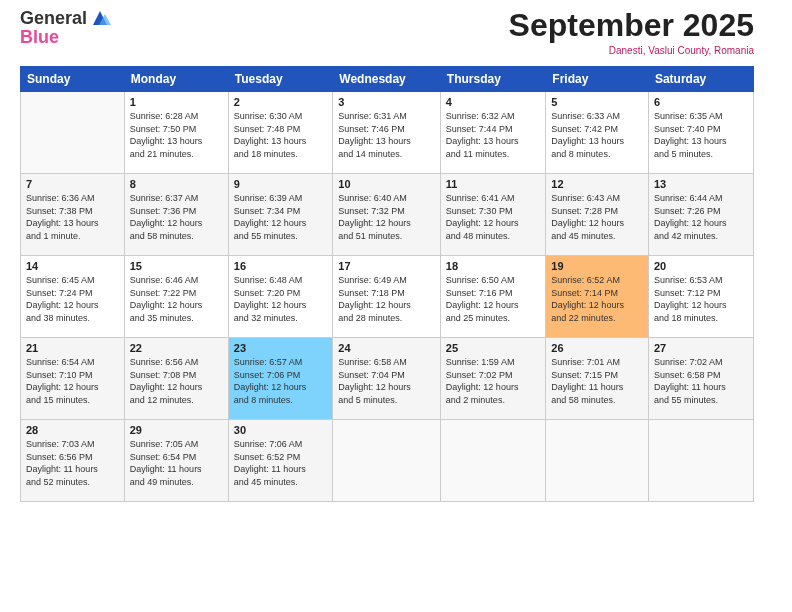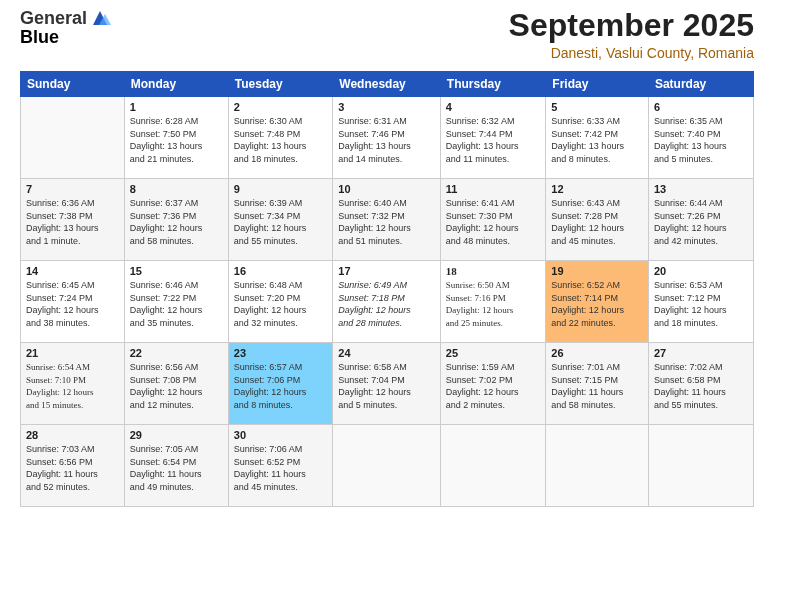--- a/index.html
+++ b/index.html
@@ -31,22 +31,22 @@
     .title-block {
       text-align: right;
     }
     .month-title {
       font-size: 32px;
       font-weight: bold;
       color: #222;
       line-height: 1.1;
     }
     .location {
-      font-size: 14px;
-      color: #a16207;
+      font-size: 10px;
+      color: #be185d;
       margin-top: 2px;
     }
     .calendar {
       width: 100%;
       border-collapse: collapse;
       border: 1px solid #ccc;
       font-size: 10px;
     }
     .calendar th {
       background: #2255bb;
@@ -86,21 +86,21 @@
   <div class="header">
     <div class="logo">
       <div>
         <div style="display:flex;align-items:center;">
           <span class="logo-general" style="font-size:18px;font-weight:bold;color:#333;">General</span>
           <svg width="22" height="22" viewBox="0 0 22 22" style="margin-left:2px;margin-top:-2px;">
             <polygon points="4,18 11,4 18,18" fill="#2255bb"></polygon>
             <polygon points="10,18 16,7 22,18" fill="#55aaff" opacity="0.7"></polygon>
           </svg>
         </div>
-        <div class="logo-blue" style="font-size:18px;font-weight:bold;color:#000000;margin-top:-2px;">Blue</div>
+        <div class="logo-blue" style="font-size:18px;font-weight:bold;color:#ec4899;margin-top:-2px;">Blue</div>
       </div>
     </div>
     <div class="title-block">
       <div class="month-title">September 2025</div>
       <div class="location">Danesti, Vaslui County, Romania</div>
     </div>
   </div>
 
   <table class="calendar">
     <thead>
@@ -228,26 +228,26 @@
           </td>
           <td style="background: rgb(255, 255, 255);">
             <div class="day-number">16</div>
             <div class="day-info" style="white-space: pre-line;">Sunrise: 6:48 AM
 Sunset: 7:20 PM
 Daylight: 12 hours
 and 32 minutes.</div>
           </td>
           <td style="background: rgb(255, 255, 255);">
             <div class="day-number">17</div>
-            <div class="day-info" style="white-space: pre-line; font-style: italic;">Sunrise: 6:49 AM
+            <div class="day-info" style="white-space: pre-line;">Sunrise: 6:49 AM
 Sunset: 7:18 PM
 Daylight: 12 hours
 and 28 minutes.</div>
           </td>
-          <td style="background: rgb(255, 255, 255); font-family: Liberation Serif, serif;">
+          <td style="background: rgb(255, 255, 255);">
             <div class="day-number">18</div>
             <div class="day-info" style="white-space: pre-line;">Sunrise: 6:50 AM
 Sunset: 7:16 PM
 Daylight: 12 hours
 and 25 minutes.</div>
           </td>
           <td style="background: #fdba74;">
             <div class="day-number">19</div>
             <div class="day-info" style="white-space: pre-line;">Sunrise: 6:52 AM
 Sunset: 7:14 PM
@@ -258,21 +258,21 @@
             <div class="day-number">20</div>
             <div class="day-info" style="white-space: pre-line;">Sunrise: 6:53 AM
 Sunset: 7:12 PM
 Daylight: 12 hours
 and 18 minutes.</div>
           </td>
         </tr>
         <tr>
           <td style="background: rgb(245, 245, 245);">
             <div class="day-number">21</div>
-            <div class="day-info" style="white-space: pre-line; font-family: Liberation Serif, serif;">Sunrise: 6:54 AM
+            <div class="day-info" style="white-space: pre-line;">Sunrise: 6:54 AM
 Sunset: 7:10 PM
 Daylight: 12 hours
 and 15 minutes.</div>
           </td>
           <td style="background: rgb(245, 245, 245);">
             <div class="day-number">22</div>
             <div class="day-info" style="white-space: pre-line;">Sunrise: 6:56 AM
 Sunset: 7:08 PM
 Daylight: 12 hours
 and 12 minutes.</div>

